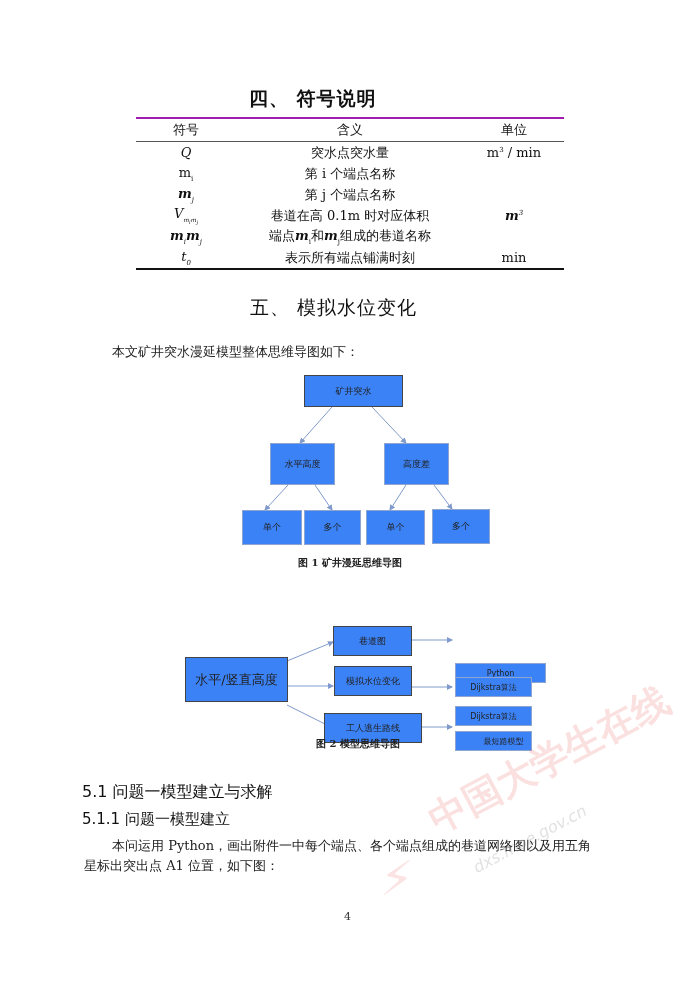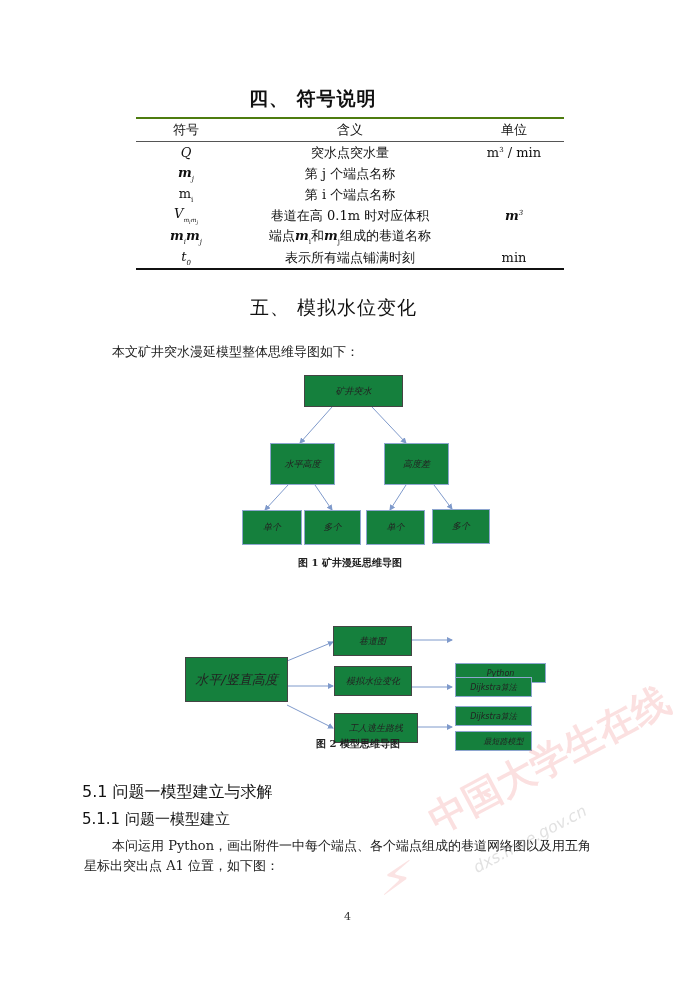--- a/index.html
+++ b/index.html
@@ -3,29 +3,29 @@
 <meta charset="utf-8">
 <style>
   html, body { margin: 0; padding: 0; background: #ffffff; }
   body { width: 700px; height: 989px; position: relative; overflow: hidden;
          font-family: "DejaVu Serif", "Liberation Serif", serif; color: #111; }
   .abs { position: absolute; }
   .h-sec { font-family: "DejaVu Sans", "Liberation Sans", sans-serif; font-size: 19px; color: #111; letter-spacing: 1px; }
   table.sym { position: absolute; left: 136px; top: 117px; width: 428px; border-collapse: collapse; font-size: 13px; }
   table.sym th { font-weight: normal; border-bottom: 1px solid #555; height: 22px; padding: 0; }
   table.sym td { height: 21px; padding: 0; text-align: center; }
-  table.sym thead tr { border-top: 2px solid #4d7c0f; }
+  table.sym thead tr { border-top: 2px solid #a21caf; }
   table.sym tbody tr:last-child td { border-bottom: 2px solid #111; }
   .c1 { width: 100px; text-align: center; }
   .c2 { text-align: center; }
   .c3 { width: 100px; text-align: center; }
   .it { font-style: italic; }
   .para { font-size: 13px; color: #222; }
   .box { position: absolute; box-sizing: border-box; display: flex; align-items: center; justify-content: center;
-         font-family: "DejaVu Sans", "Liberation Sans", sans-serif; font-size: 9px; color: #222; background: #15803d; font-style: italic; }
+         font-family: "DejaVu Sans", "Liberation Sans", sans-serif; font-size: 9px; color: #222; background: #3b82f6; }
   .box.dark { border: 1.4px solid #444; }
   .box.blue { border: 1.4px solid #8ea6cf; }
   .cap { font-size: 10px; font-weight: bold; color: #222; text-align: center; width: 700px; left: 0; }
   svg.lines { position: absolute; left: 0; top: 0; }
   .sub1 { font-family: "DejaVu Sans", "Liberation Sans", sans-serif; font-size: 16px; color: #111; }
   .sub2 { font-family: "DejaVu Sans", "Liberation Sans", sans-serif; font-size: 15px; color: #111; }
   .wm { position: absolute; font-family: "DejaVu Sans", sans-serif; color: rgba(230,60,60,0.18); pointer-events: none; }
 </style>
 </head>
 <body>
@@ -40,27 +40,27 @@
       <th class="c3">单位</th>
     </tr>
   </thead>
   <tbody>
     <tr>
       <td class="c1 it">Q</td>
       <td class="c2">突水点突水量</td>
       <td class="c3">m<sup style="font-size:7px">3</sup> / min</td>
     </tr>
     <tr>
-      <td class="c1 it"><b>m</b><sub style="font-size:7px">j</sub></td>
-      <td class="c2">第 j 个端点名称</td>
+      <td class="c1">m<sub style="font-size:7px">i</sub></td>
+      <td class="c2">第 i 个端点名称</td>
       <td class="c3"></td>
     </tr>
     <tr>
-      <td class="c1">m<sub style="font-size:7px">i</sub></td>
-      <td class="c2">第 i 个端点名称</td>
+      <td class="c1 it"><b>m</b><sub style="font-size:7px">j</sub></td>
+      <td class="c2">第 j 个端点名称</td>
       <td class="c3"></td>
     </tr>
     <tr>
       <td class="c1 it">V<sub style="font-size:6px">m<sub>i</sub>m<sub>j</sub></sub></td>
       <td class="c2">巷道在高 0.1m 时对应体积</td>
       <td class="c3 it"><b>m</b><sup style="font-size:7px">3</sup></td>
     </tr>
     <tr>
       <td class="c1 it"><b>m</b><sub style="font-size:7px">i</sub><b>m</b><sub style="font-size:7px">j</sub></td>
       <td class="c2">端点<b class="it">m</b><sub style="font-size:7px">i</sub>和<b class="it">m</b><sub style="font-size:7px">j</sub>组成的巷道名称</td>
@@ -104,21 +104,21 @@
 <div class="box blue" style="left:384px; top:443px; width:65px; height:42px;">高度差</div>
 <div class="box blue" style="left:242px; top:510px; width:60px; height:35px;">单个</div>
 <div class="box blue" style="left:304px; top:510px; width:57px; height:35px;">多个</div>
 <div class="box blue" style="left:366px; top:510px; width:59px; height:35px;">单个</div>
 <div class="box blue" style="left:432px; top:509px; width:58px; height:35px;">多个</div>
 <div class="abs cap" style="top:556px;">图 1 矿井漫延思维导图</div>
 
 <div class="box dark" style="left:185px; top:657px; width:103px; height:45px; font-size:13px;">水平/竖直高度</div>
 <div class="box dark" style="left:333px; top:626px; width:79px; height:30px;">巷道图</div>
 <div class="box dark" style="left:334px; top:666px; width:78px; height:30px;">模拟水位变化</div>
-<div class="box dark" style="left:334px; top:713px; width:84px; height:30px;">工人逃生路线</div>
+<div class="box dark" style="left:324px; top:713px; width:98px; height:30px;">工人逃生路线</div>
 <div class="box blue" style="left:455px; top:631px; width:91px; height:20px; font-size:8px;margin-top:32px;">Python</div>
 <div class="box blue" style="left:455px; top:677px; width:77px; height:20px; font-size:8px;">Dijkstra算法</div>
 <div class="box blue" style="left:455px; top:706px; width:77px; height:20px; font-size:8px;">Dijkstra算法</div>
 <div class="box blue" style="left:455px; top:731px; width:77px; height:20px; font-size:8px;padding-left:20px;">最短路模型</div>
 <div class="abs cap" style="top:737px;margin-left:8px;">图 2 模型思维导图</div>
 
 <div class="abs sub1" style="left:82px; top:782px;">5.1  问题一模型建立与求解</div>
 <div class="abs sub2" style="left:82px; top:810px;">5.1.1 问题一模型建立</div>
 <div class="abs para" style="left:112px; top:837px;">本问运用 Python，画出附件一中每个端点、各个端点组成的巷道网络图以及用五角</div>
 <div class="abs para" style="left:84px; top:857px;">星标出突出点 A1 位置，如下图：</div>

